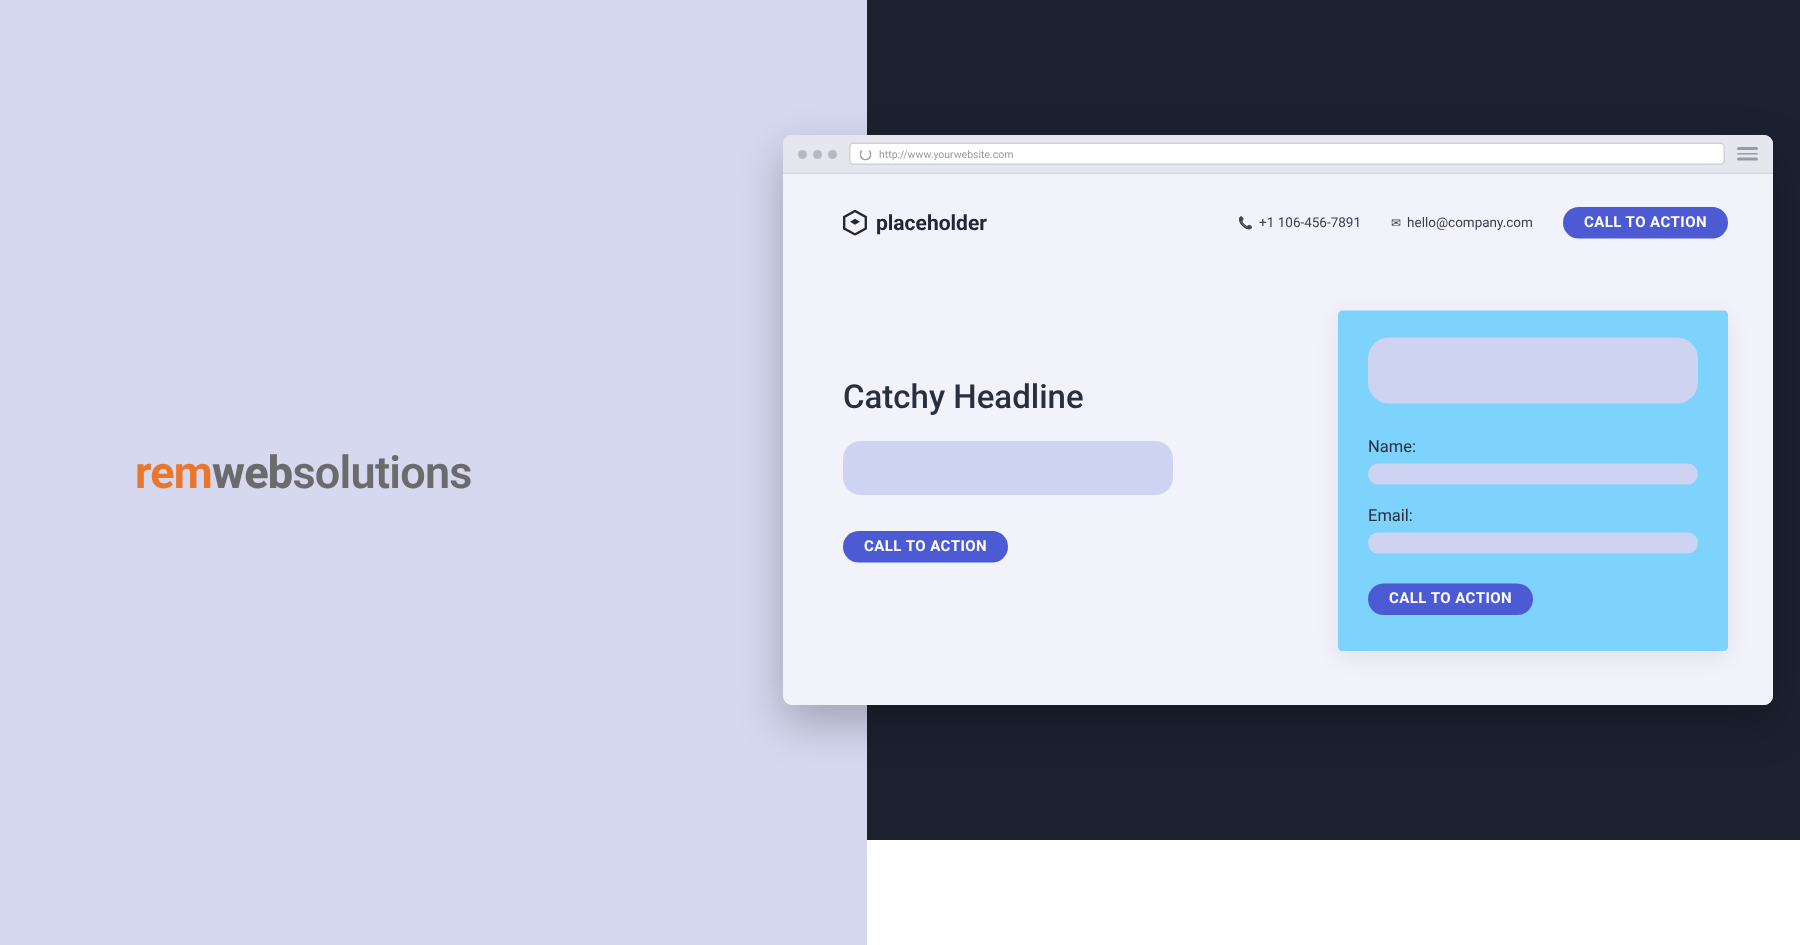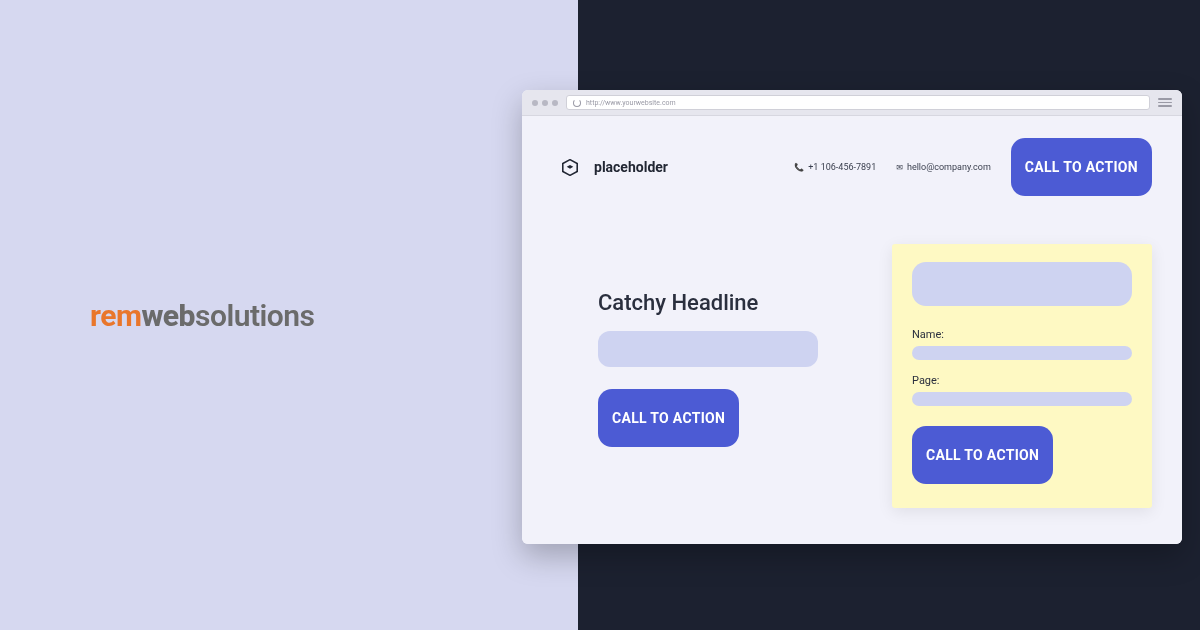--- a/index.html
+++ b/index.html
@@ -30,21 +30,21 @@
   .logo .solutions { color: #6B6B6B; font-weight: 600; margin-top: 20px; }
   .headline {
     font-size: 45px;
     font-weight: 500;
     color: #222733;
     line-height: 1.22;
     letter-spacing: -0.5px;
   }
   .right {
     width: 622px;
-    height: 630px;
+    height: 560px;
     background: #1C2130;
     position: relative;
     display: flex;
     align-items: center;
     justify-content: flex-start;
     text-decoration: underline;
   }
   .browser {
     position: absolute;
     left: -56px;
@@ -85,62 +85,61 @@
   .page {
     padding: 22px 30px 36px 40px;
     background: #F2F2FA;
   }
   .topbar {
     display: flex;
     align-items: center;
     gap: 20px;
     margin-bottom: 48px;
   }
-  .brand { display: flex; align-items: center; gap: 16px; font-size: 14px; font-weight: 700; color: #222733; }
+  .brand { display: flex; align-items: center; gap: 6px; font-size: 14px; font-weight: 700; color: #222733; }
   .brand-icon {
     width: 16px; height: 17px;
     position: relative;
   }
   .brand-icon svg { width: 100%; height: 100%; }
   .spacer { flex: 1; }
   .meta { font-size: 9px; color: #3A3F4E; display: flex; align-items: center; gap: 4px; }
   .icon-small { font-size: 8px; }
   .cta {
     background: #4C5BD4;
     color: #FFFFFF;
-    font-size: 14px;
+    font-size: 10px;
     font-weight: 700;
     letter-spacing: 0.3px;
-    padding: 21px 14px;
+    padding: 5px 14px;
     border-radius: 14px;
     white-space: nowrap;
   }
   .body {
     display: flex;
     gap: 30px;
     align-items: flex-start;
-    margin-left: 36px;
   }
   .col-left { flex: 1; padding-top: 46px; }
   .catchy {
     font-size: 22px;
     font-weight: 500;
     color: #2A2F3E;
     margin-bottom: 16px;
   }
   .bar {
     background: #CED3F1;
     height: 36px;
     width: 220px;
     border-radius: 12px;
     margin-bottom: 22px;
   }
   .card {
     width: 260px;
-    background: #fef9c3;
+    background: #7dd3fc;
     border-radius: 3px;
     padding: 18px 20px 24px 20px;
     box-shadow: 0 4px 16px rgba(0,0,0,0.08);
   }
   .card-header {
     background: #CED3F1;
     height: 44px;
     border-radius: 14px;
     margin-bottom: 22px;
   }
@@ -208,20 +207,20 @@
       <div class="body">
         <div class="col-left">
           <div class="catchy">Catchy Headline</div>
           <div class="bar"></div>
           <div class="cta" style="display:inline-block">CALL TO ACTION</div>
         </div>
         <div class="card">
           <div class="card-header"></div>
           <div class="label">Name:</div>
           <div class="field"></div>
-          <div class="label">Page:</div>
+          <div class="label">Email:</div>
           <div class="field"></div>
           <div class="cta" style="display:inline-block;margin-top:6px">CALL TO ACTION</div>
         </div>
       </div>
     </div>
   </div>
 </div>
 
 </body></html>

